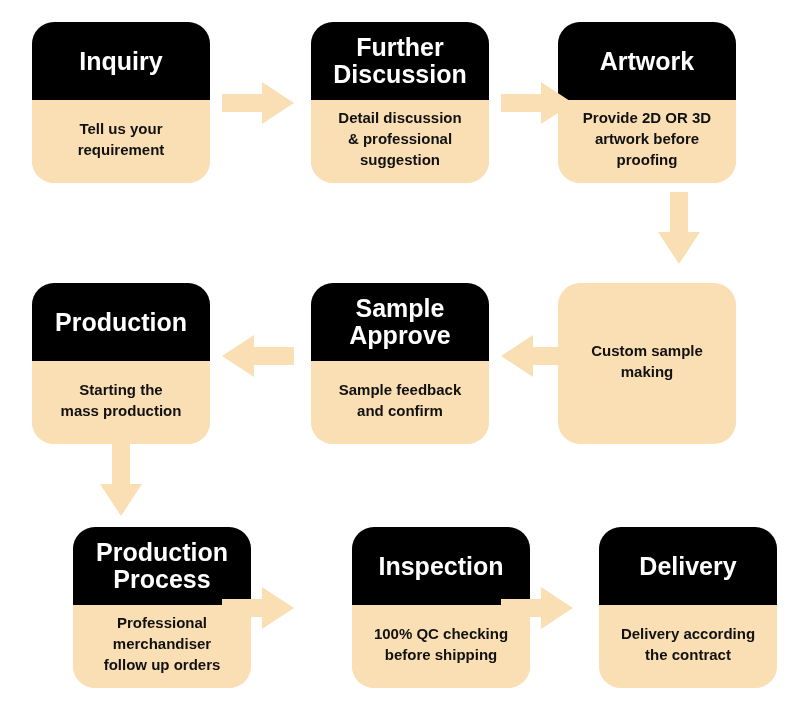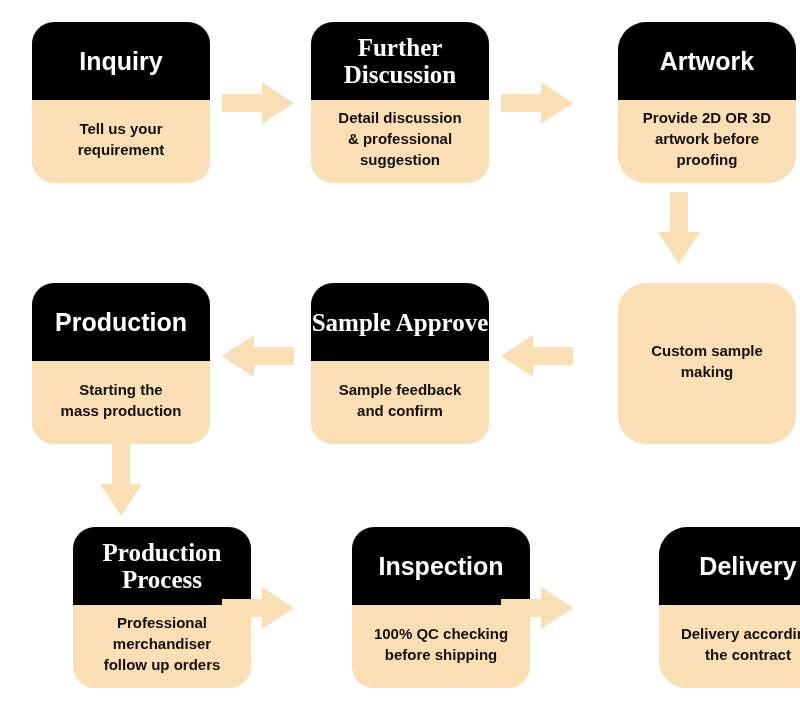--- a/index.html
+++ b/index.html
@@ -37,26 +37,25 @@
     height: 78px;
     background: #000000;
     color: #ffffff;
     display: flex;
     align-items: center;
     justify-content: center;
     text-align: center;
     font-size: 25px;
     font-weight: bold;
     line-height: 1.08;
-    padding: 0 0;
+    padding: 0 14px;
     box-sizing: border-box;
   }
   .step-header.two-line {
     font-size: 25px;
-    font-family: Liberation Serif, serif;
   }
   .step-body {
     flex: 1;
     background: #fadfb4;
     color: #111111;
     display: flex;
     align-items: center;
     justify-content: center;
     text-align: center;
     font-size: 15px;
@@ -66,21 +65,21 @@
     box-sizing: border-box;
     white-space: pre-line;
   }
 
   
   .r1 { top: 22px; }
   .r2 { top: 275px; margin-top: 8px; }
   .r3 { top: 527px; margin-left: 41px; }
   .c1 { left: 32px; }
   .c2 { left: 311px; }
-  .c3 { left: 618px; border-radius: 28px; }
+  .c3 { left: 558px; }
 
   
   .arrow {
     position: absolute;
   }
   .arrow svg { display: block; }
 
   .arrow-h { width: 72px; height: 46px; }
   .arrow-v { width: 46px; height: 72px; }
 

